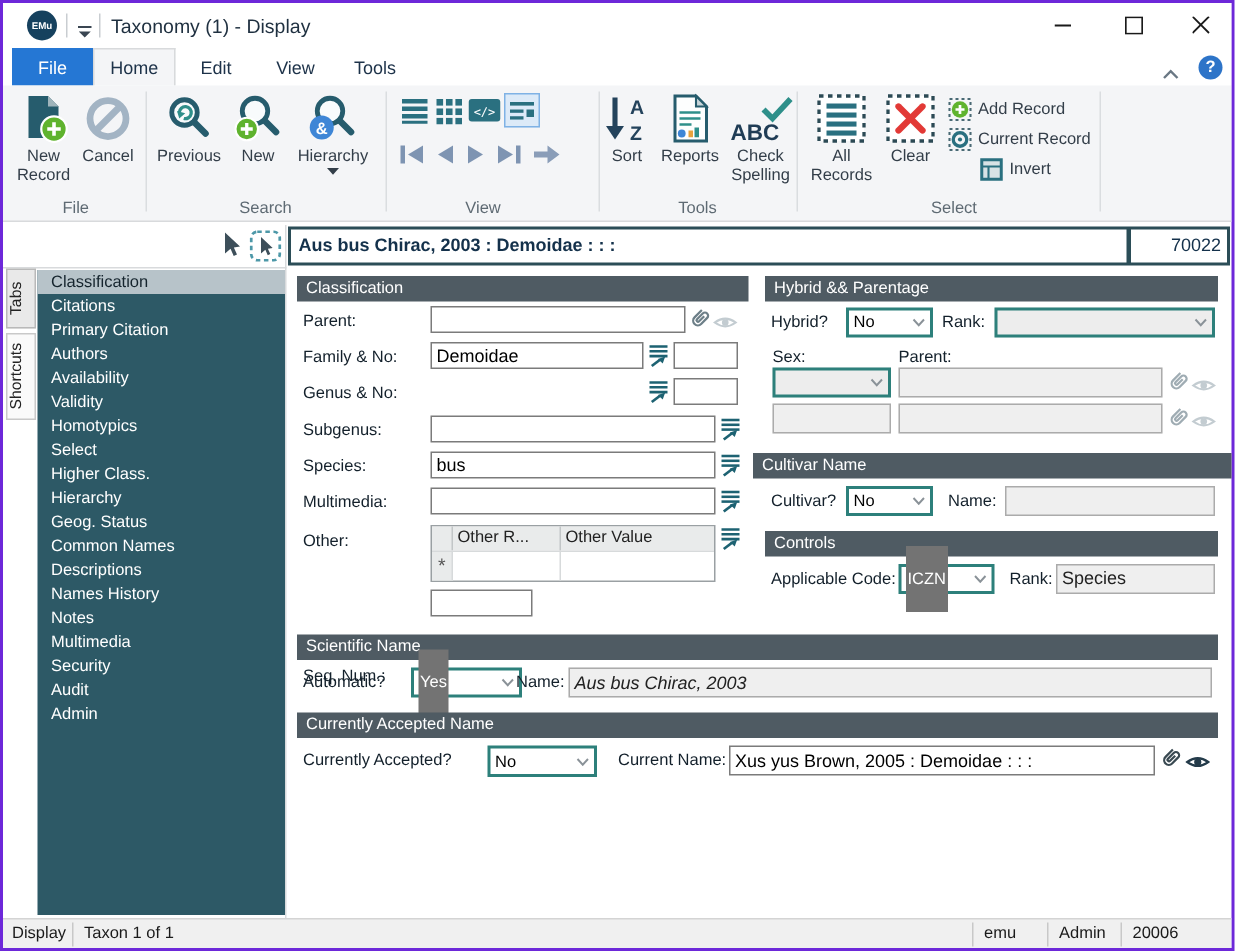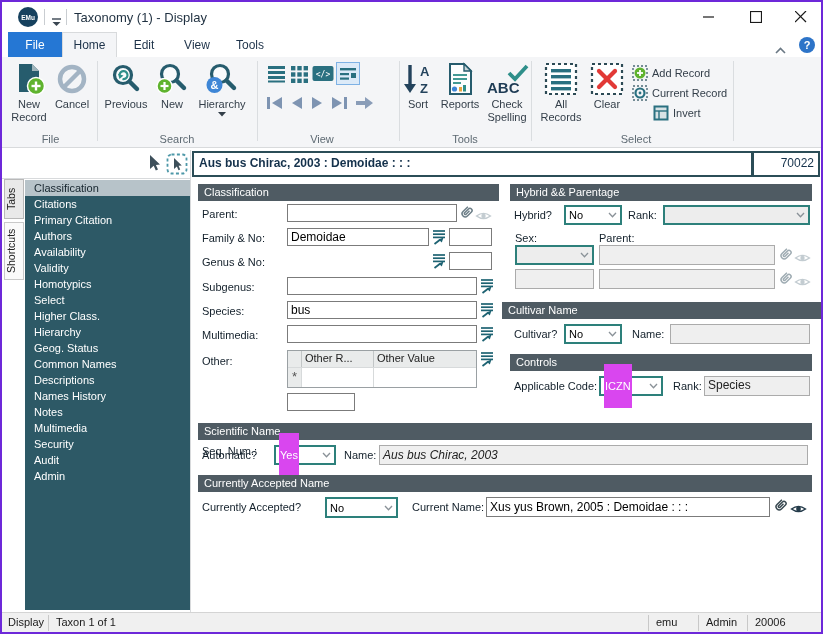--- a/index.html
+++ b/index.html
@@ -38,21 +38,21 @@
 .nav-item { height:16px; line-height:16px; padding-left:9px; font-size:11px; color:#fff; cursor:default; }
 .nav-item.selected { background:#B7C3C9; color:#15242D; }
 
 .sech { position:absolute; background:#4F5B63; color:#fff; font-size:11px; height:17px; padding:2px 0 0 6px; }
 .flabel { position:absolute; font-size:11px; color:#13202B; line-height:18px; }
 .tb { position:absolute; background:#fff; border:1px solid #7B7B7B; font-size:12px; color:#000; padding:0 3px; line-height:16px; }
 .tb.dis { background:#EFEFEF; border-color:#ABABAB; color:#222; }
 .combo { position:absolute; background:#fff; border:2px solid #2D807B; font-size:11px; color:#000; display:flex; align-items:center; padding-left:3px; }
 .combo.gray { background:#EDEDED; }
 .combo .chev { margin-left:auto; margin-right:3px; }
-.combo .hl { background:#d946ef; color:#fff; padding:16px 1px; }
+.combo .hl { background:#737373; color:#fff; padding:16px 1px; }
 .grid { position:absolute; border:1px solid #9AA0A3; background:#fff; }
 .ghead { display:flex; background:#E9EBEB; height:16px; font-size:11px; color:#222; }
 .ghead > div { border-right:1px solid #C2C6C7; padding:1px 0 0 3px; }
 .grow { display:flex; height:20px; font-size:13px; color:#555; }
 .grow > div { border-right:1px solid #D7DADB; border-top:1px solid #D7DADB; padding-left:3px; }
 
 .statusbar { left:0; top:610px; width:819px; height:20px; background:#F0F0F0; border-top:1px solid #D4D4D4; font-size:11px; color:#1A1A1A; }
 .sbi { position:absolute; top:3px; }
 .ssep { position:absolute; top:2px; width:1px; height:16px; background:#C8C8C8; }
 .line { position:absolute; background:#D8DADC; }
@@ -569,21 +569,21 @@
     <span class="hl">ICZN</span>
     <svg class="chev" width="9" height="6">
         <polyline points="1,1 4.5,4.8 8,1" fill="none" stroke="#8A9298" stroke-width="1.3"></polyline>
       </svg>
   </div>
   <div class="flabel" style="left:671px; top:375px;">Rank:</div>
   <div class="tb dis" style="left:702px; top:374px; width:106px; height:20px;"><span>Species</span></div>
 
   <div class="sech" style="left:196px; top:421px; width:614px;"><span>Scientific Name</span></div>
   <div class="flabel" style="left:200px; top:444px;">Automatic?</div>
-  <div class="combo" style="left:272px; top:443px; width:62px; height:20px;">
+  <div class="combo" style="left:272px; top:443px; width:74px; height:20px;">
     <span class="hl">Yes</span>
     <svg class="chev" width="9" height="6">
         <polyline points="1,1 4.5,4.8 8,1" fill="none" stroke="#8A9298" stroke-width="1.3"></polyline>
       </svg>
   </div>
   <div class="flabel" style="left:342px; top:444px;">Name:</div>
   <div class="tb dis" style="left:377px; top:443px; width:429px; height:20px; line-height:18px;font-style:italic;"><span>Aus bus Chirac, 2003</span></div>
 
   <div class="sech" style="left:196px; top:473px; width:614px;"><span>Currently Accepted Name</span></div>
   <div class="flabel" style="left:200px; top:496px;">Currently Accepted?</div>

